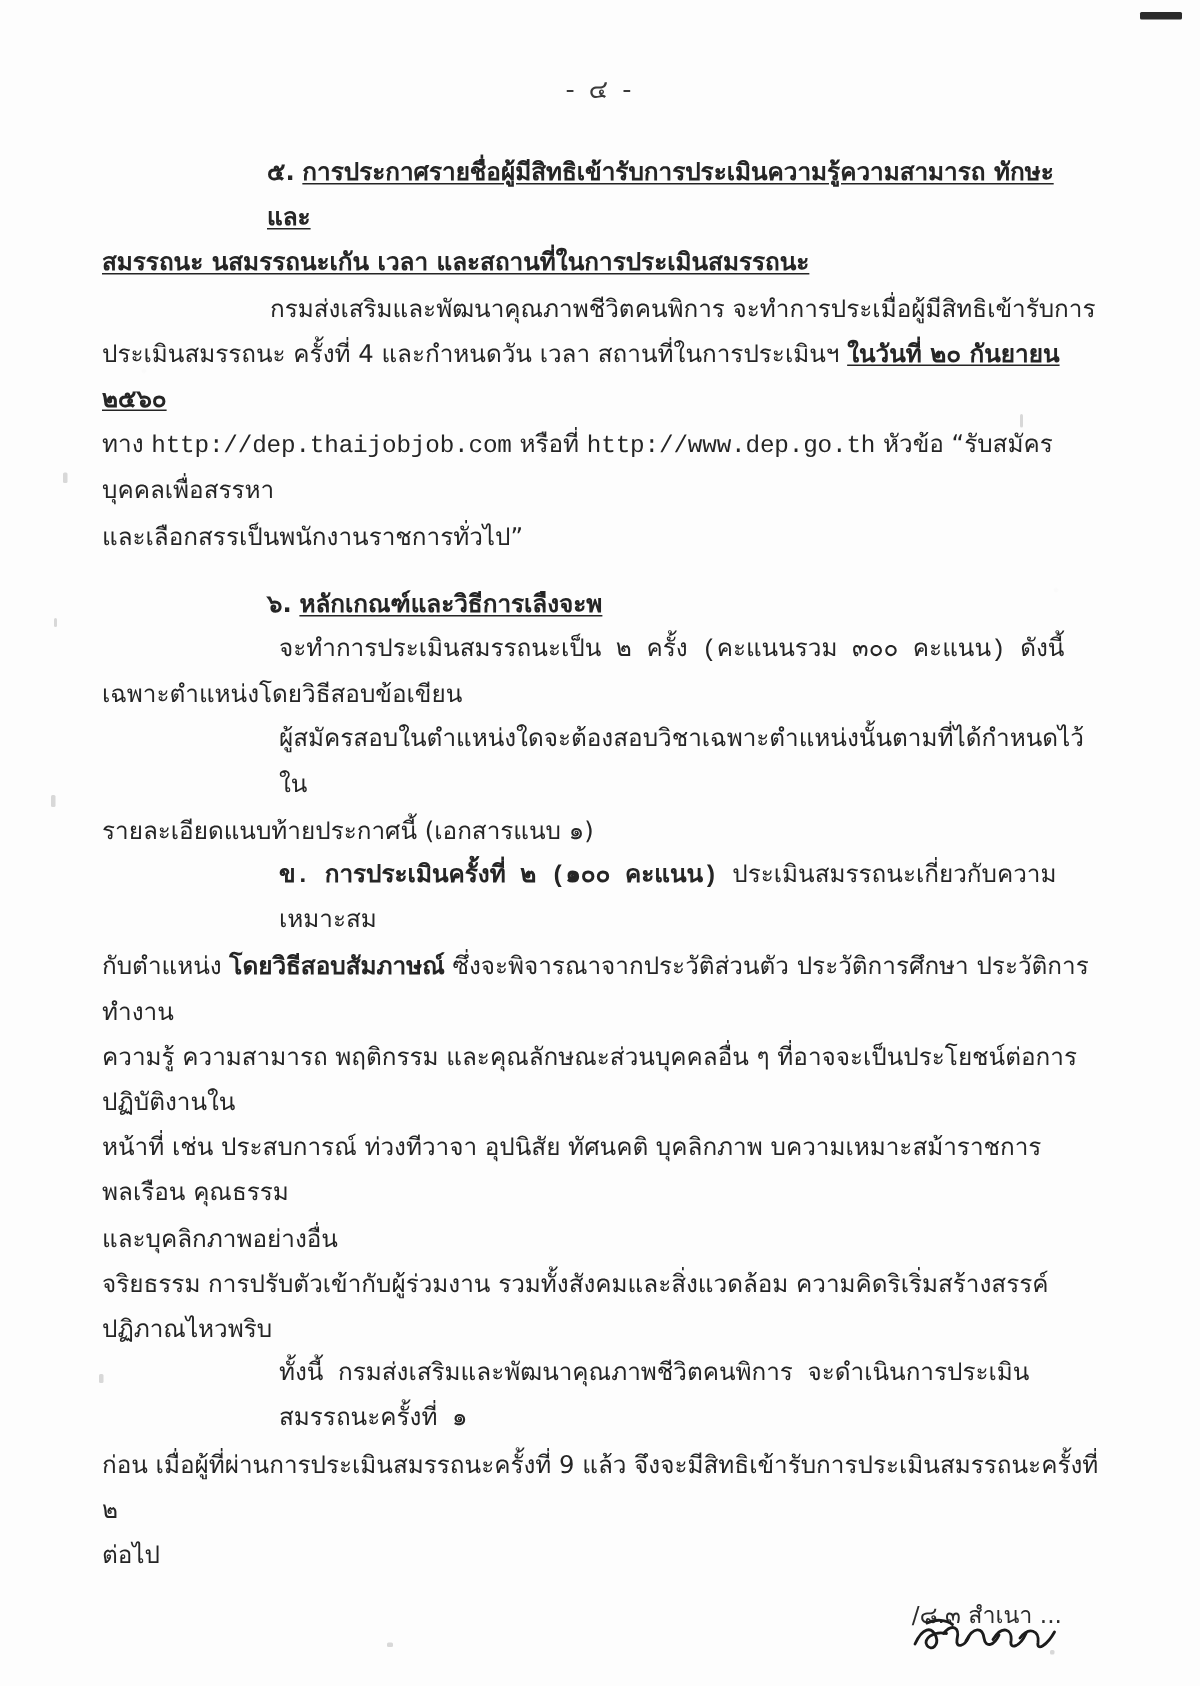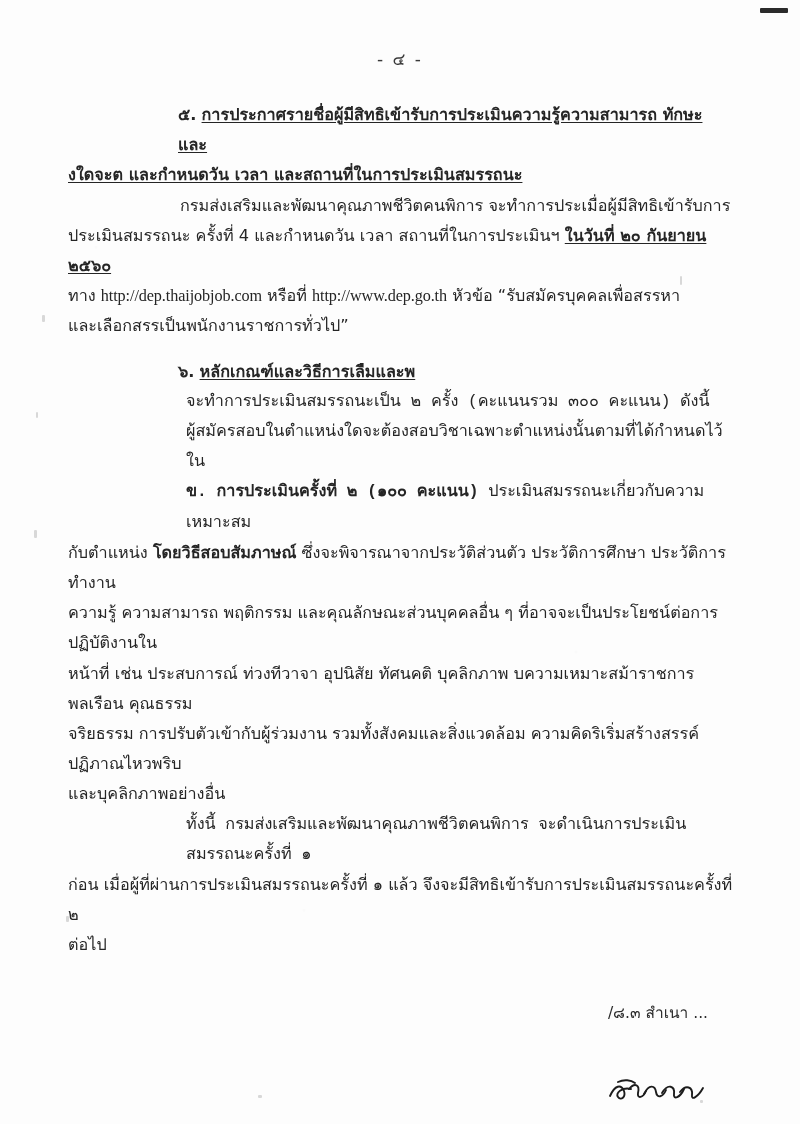--- a/index.html
+++ b/index.html
@@ -85,28 +85,28 @@
   .ind-head  { padding-left: 110px; }   
   .ind-p1    { padding-left: 112px; }   
   .ind-p2    { padding-left: 118px; font-family: Liberation Mono, monospace; }   
 
   .u { text-decoration: underline; text-underline-offset: 2px; }
   .b { font-weight: bold; }
   .gap-md { height: 15px; }
   .gap-lg { height: 26px; }
 
   .latin {
-    font-family: Liberation Serif, serif;
+    font-family: Liberation Mono, monospace;
     letter-spacing: -0.1px;
   }
 
   .footer-note {
     position: absolute;
     right: 92px;
-    top: 1000px;
+    top: 1064px;
     font-size: 15.5px;
     color: #2c2c2c;
     white-space: nowrap;
   }
 
   .signature {
     position: absolute;
     right: 86px;
     top: 1076px;
     width: 110px;
@@ -128,39 +128,41 @@
   <div class="speck s4"></div>
   <div class="speck s5"></div>
   <div class="speck s6"></div>
   <div class="speck s7"></div>
 
   <div class="page-number">- ๔ -</div>
 
   <div class="body-text">
 
     <p class="ind-head"><span class="b">๕.</span> <span class="u b">การประกาศรายชื่อผู้มีสิทธิเข้ารับการประเมินความรู้ความสามารถ ทักษะ และ</span></p>
-    <p><span class="u b">งใดจะต และกำหนดวัน เวลา และสถานที่ในการประเมินสมรรถนะ</span></p>
+    <p><span class="u b">สมรรถนะ นสมรรถนะเกัน เวลา และสถานที่ในการประเมินสมรรถนะ</span></p>
     <p class="ind-p1">กรมส่งเสริมและพัฒนาคุณภาพชีวิตคนพิการ จะทำการประเมื่อผู้มีสิทธิเข้ารับการ</p>
     <p><span>ประเมินสมรรถนะ ครั้งที่ 4 และกำหนดวัน เวลา สถานที่ในการประเมินฯ </span><span class="b u">ในวันที่ ๒๐ กันยายน ๒๕๖๐</span></p>
     <p><span>ทาง </span><span class="latin">http://dep.thaijobjob.com</span><span> หรือที่ </span><span class="latin">http://www.dep.go.th</span><span>  หัวข้อ “รับสมัครบุคคลเพื่อสรรหา</span></p>
     <p>และเลือกสรรเป็นพนักงานราชการทั่วไป”</p>
 
     <div class="gap-md"></div>
 
-    <p class="ind-head"><span class="b">๖.</span> <span class="u b">หลักเกณฑ์และวิธีการเลืมและพ</span></p>
+    <p class="ind-head"><span class="b">๖.</span> <span class="u b">หลักเกณฑ์และวิธีการเลืงจะพ</span></p>
     <p class="ind-p2">จะทำการประเมินสมรรถนะเป็น ๒ ครั้ง (คะแนนรวม ๓๐๐ คะแนน) ดังนี้</p>
+    <p>เฉพาะตำแหน่งโดยวิธีสอบข้อเขียน</p>
     <p class="ind-p2">ผู้สมัครสอบในตำแหน่งใดจะต้องสอบวิชาเฉพาะตำแหน่งนั้นตามที่ได้กำหนดไว้ใน</p>
+    <p>รายละเอียดแนบท้ายประกาศนี้ (เอกสารแนบ ๑)</p>
     <p class="ind-p2"><span class="b">ข. การประเมินครั้งที่ ๒ (๑๐๐ คะแนน)</span><span> ประเมินสมรรถนะเกี่ยวกับความเหมาะสม</span></p>
     <p><span>กับตำแหน่ง </span><span class="b">โดยวิธีสอบสัมภาษณ์</span><span> ซึ่งจะพิจารณาจากประวัติส่วนตัว ประวัติการศึกษา ประวัติการทำงาน</span></p>
     <p>ความรู้ ความสามารถ พฤติกรรม และคุณลักษณะส่วนบุคคลอื่น ๆ ที่อาจจะเป็นประโยชน์ต่อการปฏิบัติงานใน</p>
     <p>หน้าที่ เช่น ประสบการณ์ ท่วงทีวาจา อุปนิสัย ทัศนคติ บุคลิกภาพ บความเหมาะสม้าราชการพลเรือน คุณธรรม</p>
+    <p>และบุคลิกภาพอย่างอื่น</p>
     <p>จริยธรรม การปรับตัวเข้ากับผู้ร่วมงาน รวมทั้งสังคมและสิ่งแวดล้อม ความคิดริเริ่มสร้างสรรค์ ปฏิภาณไหวพริบ</p>
-    <p>และบุคลิกภาพอย่างอื่น</p>
     <p class="ind-p2">ทั้งนี้ กรมส่งเสริมและพัฒนาคุณภาพชีวิตคนพิการ จะดำเนินการประเมินสมรรถนะครั้งที่ ๑</p>
-    <p>ก่อน เมื่อผู้ที่ผ่านการประเมินสมรรถนะครั้งที่ ๑ แล้ว จึงจะมีสิทธิเข้ารับการประเมินสมรรถนะครั้งที่ ๒</p>
+    <p>ก่อน เมื่อผู้ที่ผ่านการประเมินสมรรถนะครั้งที่ 9 แล้ว จึงจะมีสิทธิเข้ารับการประเมินสมรรถนะครั้งที่ ๒</p>
     <p>ต่อไป</p>
 
     <div class="gap-lg"></div>
 
   </div>
 
   <div class="footer-note">/๘.๓ สำเนา ...</div>
 
   <div class="signature">
     <svg width="110" height="34" viewBox="0 0 110 34" xmlns="http://www.w3.org/2000/svg">

